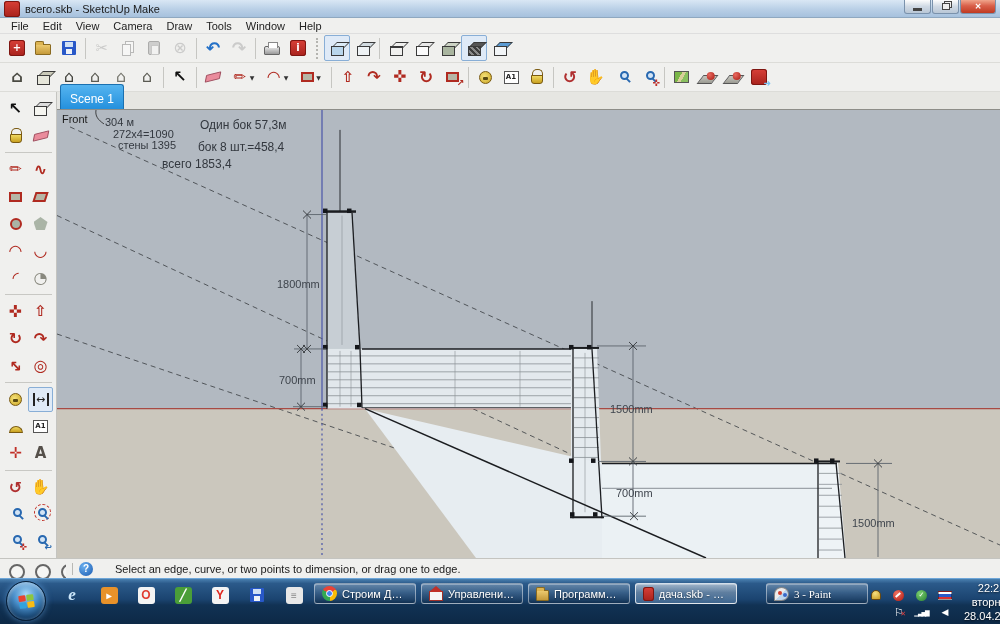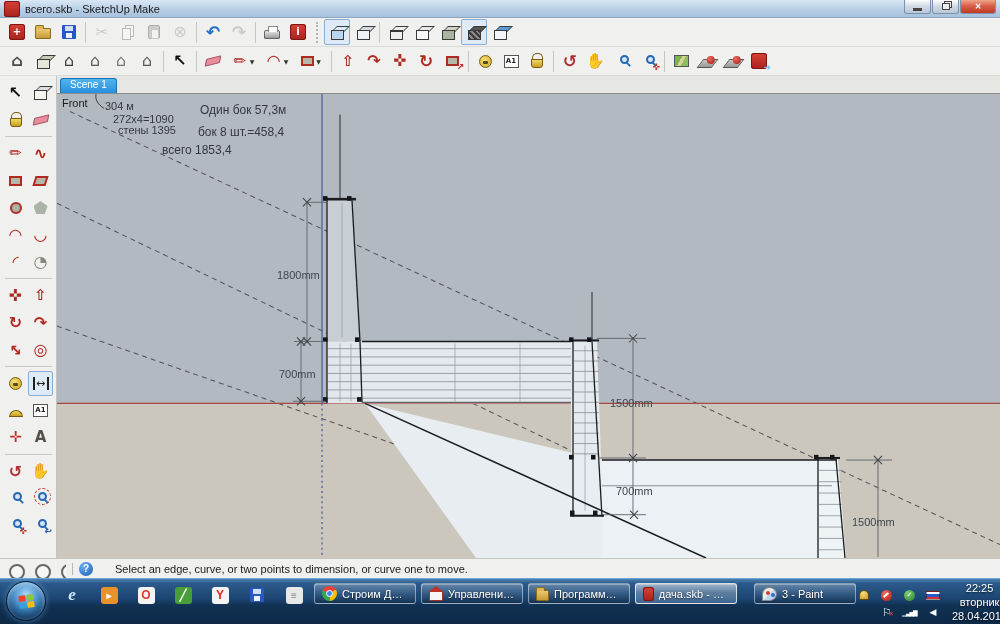--- a/index.html
+++ b/index.html
@@ -69,21 +69,21 @@
   .i-walk{width:16px;height:16px;border:2px solid #666;border-radius:50%;background:#f6f6f4;min-width:0;min-height:0;}
 
   
   .bodyrow{flex:1 1 auto;display:flex;min-height:0;}
   .lefttools{width:57px;background:#f0f0ee;border-right:1px solid #c4c4c0;padding:3px 2px 0 3px;overflow:hidden;flex:0 0 auto;}
   .ltrow{display:flex;height:27px;align-items:center;}
   .ltrow .tbtn{width:25px;height:25px;}
   .lsep{height:1px;background:#c8c8c4;margin:3px 2px;}
   .canvaswrap{flex:1 1 auto;display:flex;flex-direction:column;min-width:0;}
   .scenetabs{height:18px;background:#e6e6e2;border-bottom:1px solid #8d8d88;display:flex;align-items:flex-end;padding-left:3px;flex:0 0 auto;}
-  .scenetab{background:linear-gradient(#55b4f0,#2490dd);color:#fff;font-size:10px;padding:0 9px 3px;border:1px solid #1a70b0;border-bottom:none;border-radius:3px 3px 0 0;}
+  .scenetab{background:linear-gradient(#55b4f0,#2490dd);color:#fff;font-size:12px;padding:7px 9px 3px;border:1px solid #1a70b0;border-bottom:none;border-radius:3px 3px 0 0;}
   #cv{flex:1 1 auto;width:100%;height:100%;display:block;}
   #cv text{font-family:"Liberation Sans",sans-serif;}
 
   
   .statusbar{height:20px;background:#f0f0ee;border-top:1px solid #c4c4c0;display:flex;align-items:center;font-size:11px;color:#1a1a1a;flex:0 0 auto;overflow:hidden;}
   .walkwrap{display:flex;gap:6px;padding-left:7px;width:66px;overflow:hidden;flex:0 0 auto;}
   .walkwrap .i-walk{margin-top:6px;}
   .sdiv{width:1px;height:12px;background:#b8b8b4;margin:0 6px;flex:0 0 auto;}
   .helpico{width:14px;height:14px;border-radius:50%;background:radial-gradient(circle at 35% 30%,#6ab0f0,#1a5ab0);color:#fff;font-size:10px;font-weight:bold;display:flex;align-items:center;justify-content:center;flex:0 0 auto;}
   .statmsg{margin-left:22px;white-space:nowrap;overflow:hidden;}
@@ -99,21 +99,21 @@
   .winflag i:nth-child(1){background:#e8432f;}
   .winflag i:nth-child(2){background:#8cc63f;}
   .winflag i:nth-child(3){background:#33a3dc;}
   .winflag i:nth-child(4){background:#fbbc12;}
   .pinned{display:flex;gap:17px;align-items:center;margin:6px 10px 0 16px;flex:0 0 auto;}
   .pbtn{width:20px;height:20px;display:flex;align-items:center;justify-content:center;}
   .p-ie{color:#cbe6fa;font-family:"Liberation Serif",serif;font-style:italic;font-weight:bold;font-size:17px;}
   .p-sq{width:17px;height:17px;border-radius:3px;display:flex;align-items:center;justify-content:center;font-weight:bold;}
   .taskbtns{display:flex;gap:5px;margin-top:4px;flex:0 0 auto;}
   .tkb{display:flex;align-items:center;gap:5px;height:21px;padding:0 7px;border:1px solid rgba(255,255,255,.45);border-radius:3px;background:linear-gradient(rgba(255,255,255,.28),rgba(255,255,255,.10) 45%,rgba(0,0,0,.14));color:#fff;font-size:11px;width:102px;box-shadow:inset 0 1px 0 rgba(255,255,255,.3);}
-  .tkb.gap{margin-left:12px;}
+  .tkb.gap{margin-left:24px;font-family:Liberation Serif, serif;}
   .tkb.active{background:linear-gradient(rgba(255,255,255,.55),rgba(255,255,255,.28) 45%,rgba(140,185,230,.35));border-color:rgba(255,255,255,.75);}
   .tkb .lbl{white-space:nowrap;overflow:hidden;text-overflow:ellipsis;text-shadow:0 1px 2px rgba(0,0,0,.6);}
   .i-chrome{width:15px;height:15px;border-radius:50%;background:conic-gradient(from -60deg,#ea4335 0 33%,#fbbc05 33% 66%,#34a853 66%);position:relative;flex:0 0 auto;}
   .i-chrome::after{content:"";position:absolute;inset:4px;background:#4285f4;border:1px solid #fff;border-radius:50%;}
   .i-housered{width:14px;height:10px;position:relative;background:#f6f6f6;margin-top:4px;border:1px solid #a03028;flex:0 0 auto;}
   .i-housered::before{content:"";position:absolute;top:-6px;left:-1px;border-left:7px solid transparent;border-right:7px solid transparent;border-bottom:6px solid #c03028;}
   .i-paintapp{width:15px;height:14px;border-radius:50% 50% 50% 0;background:linear-gradient(135deg,#ececec 50%,#bcd6ee 50%);border:1px solid #888;position:relative;flex:0 0 auto;}
   .i-paintapp::after{content:"";position:absolute;left:3px;top:3px;width:4px;height:4px;border-radius:50%;background:#d04030;box-shadow:5px 2px 0 #3868c8;}
   .trayblock{margin-left:auto;display:flex;gap:10px;align-items:center;flex:0 0 auto;}
   .trayrows{display:flex;flex-direction:column;gap:4px;margin-top:5px;}
@@ -139,20 +139,30 @@
       <div class="wc wc-min">
             <i></i>
           </div>
       <div class="wc wc-rest">
             <i></i>
           </div>
       <div class="wc wc-close">✕</div>
     </div>
   </div>
 
+  <div class="menubar" id="menubar">
+        <span class="menu-item">File</span>
+        <span class="menu-item">Edit</span>
+        <span class="menu-item">View</span>
+        <span class="menu-item">Camera</span>
+        <span class="menu-item">Draw</span>
+        <span class="menu-item">Tools</span>
+        <span class="menu-item">Window</span>
+        <span class="menu-item">Help</span>
+      </div>
   <div class="toolbar" id="toolbar1">
         <button class="tbtn">
           <span class="ico i-su">+</span>
         </button>
         <button class="tbtn">
           <span class="ico i-folder"></span>
         </button>
         <button class="tbtn">
           <span class="ico i-floppy"></span>
         </button>
@@ -593,21 +603,21 @@
           </button>
           <button class="tbtn" style="width: 20px; height: 20px;">
             <span class="ico i-walk"></span>
           </button>
           <button class="tbtn" style="width: 20px; height: 20px;">
             <span class="ico i-walk"></span>
           </button>
         </div>
     <div class="sdiv"></div>
     <div class="helpico">?</div>
-    <span class="statmsg">Select an edge, curve, or two points to dimension, or curve one to move.</span>
+    <span class="statmsg">Select an edge, curve, or two points to dimension, or drag one to edge.</span>
   </div>
 
   <div class="taskbar">
     <div class="orb">
       <span class="winflag">
             <i></i>
             <i></i>
             <i></i>
             <i></i>
           </span>

